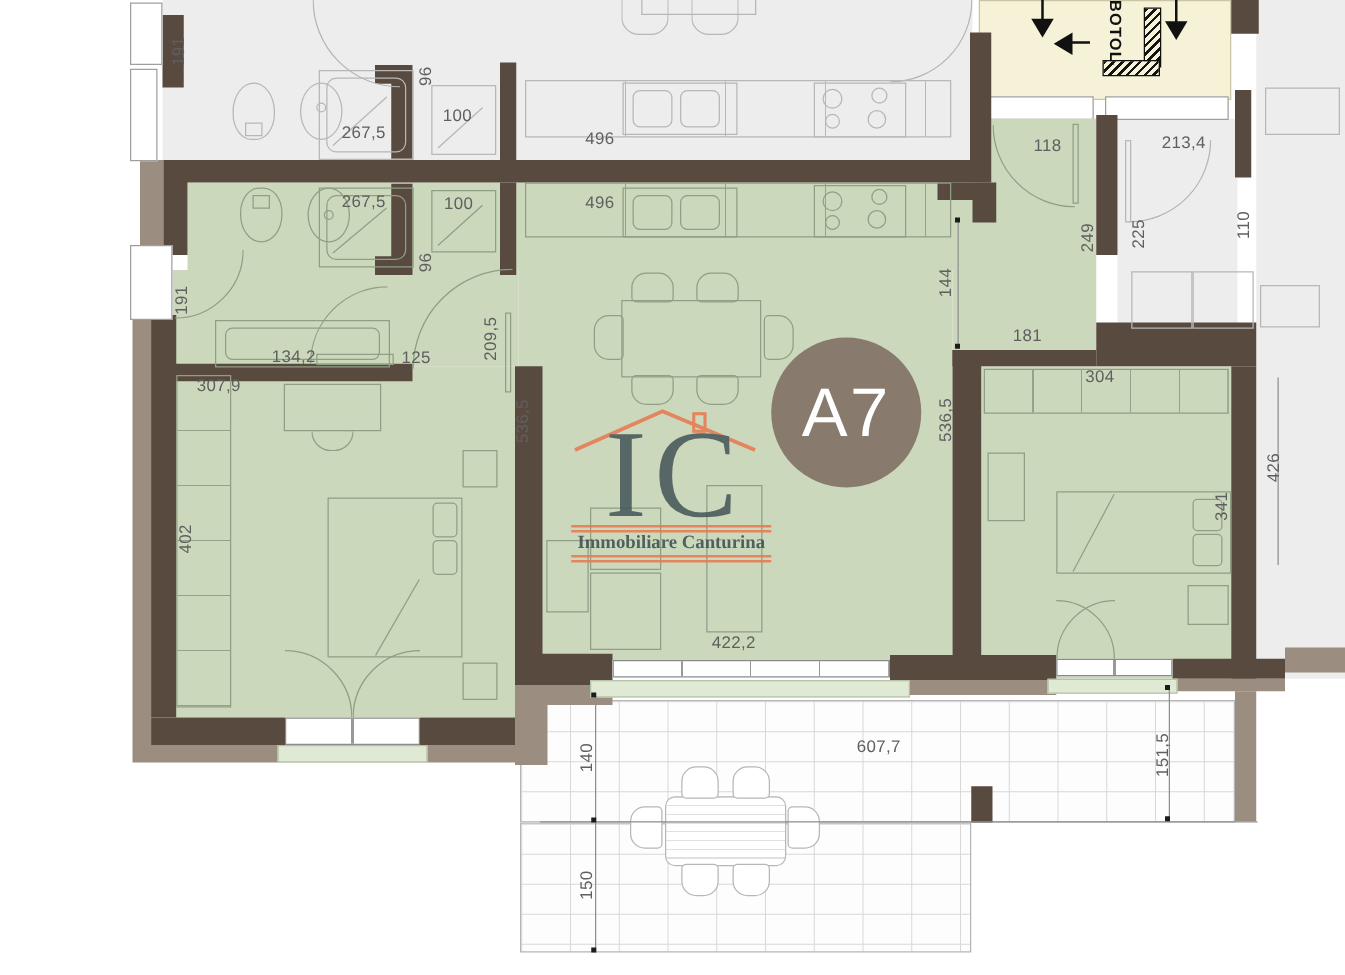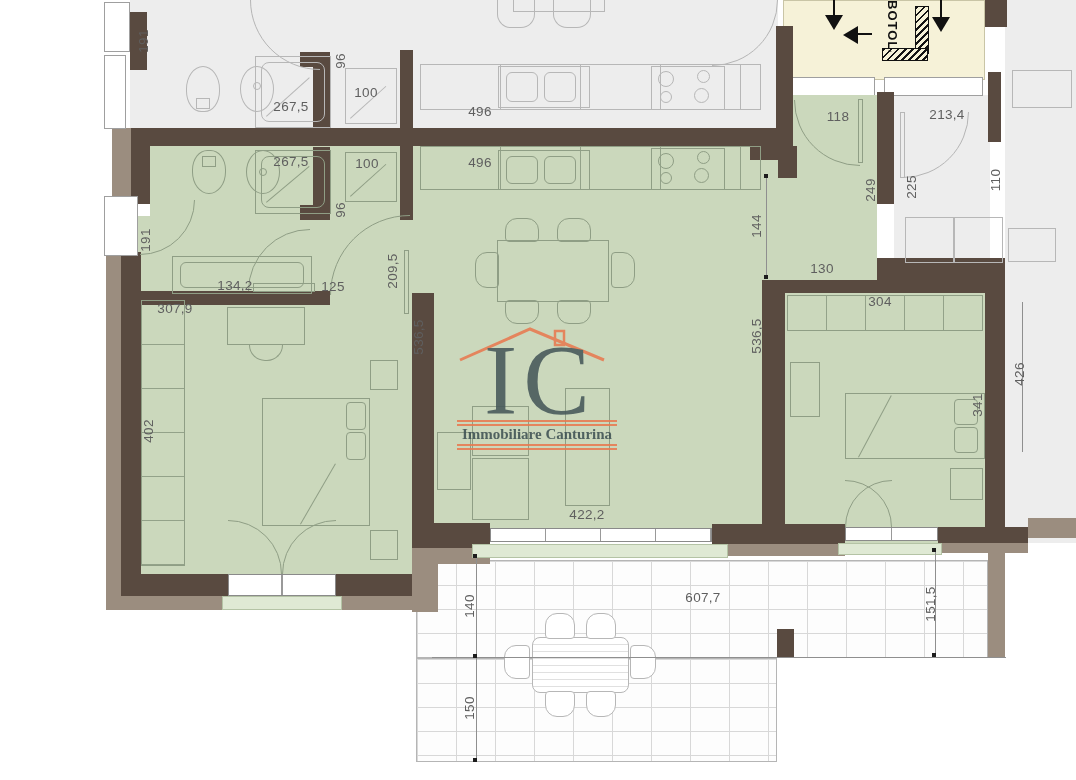--- a/index.html
+++ b/index.html
@@ -260,38 +260,41 @@
       <div class="dim" style="left: 367px; top: 163px;">100</div>
       <div class="dim" style="left: 480px; top: 162px;">496</div>
       <div class="dim v" style="left: 340px; top: 210px;">96</div>
       <div class="dim v" style="left: 145px; top: 240px;">191</div>
       <div class="dim" style="left: 838px; top: 116px;">118</div>
       <div class="dim" style="left: 947px; top: 114px;">213,4</div>
       <div class="dim v" style="left: 870px; top: 190px;">249</div>
       <div class="dim v" style="left: 911px; top: 187px;">225</div>
       <div class="dim v" style="left: 995px; top: 180px;">110</div>
       <div class="dim v" style="left: 756px; top: 226px;">144</div>
-      <div class="dim" style="left: 822px; top: 268px;">130</div>
+      <div class="dim" style="left: 822px; top: 268px;">181</div>
       <div class="dim" style="left: 880px; top: 301px;">304</div>
       <div class="dim" style="left: 235px; top: 285px;">134,2</div>
       <div class="dim" style="left: 333px; top: 286px;">125</div>
       <div class="dim v" style="left: 392px; top: 271px;">209,5</div>
       <div class="dim" style="left: 175px; top: 308px;">307,9</div>
       <div class="dim v" style="left: 418px; top: 337px;">536,5</div>
       <div class="dim v" style="left: 756px; top: 336px;">536,5</div>
       <div class="dim v" style="left: 148px; top: 431px;">402</div>
       <div class="dim v" style="left: 977px; top: 405px;">341</div>
       <div class="dim v" style="left: 1019px; top: 374px;">426</div>
       <div class="dim" style="left: 587px; top: 514px;">422,2</div>
       <div class="dim" style="left: 703px; top: 597px;">607,7</div>
       <div class="dim v" style="left: 469px; top: 606px;">140</div>
       <div class="dim v" style="left: 469px; top: 708px;">150</div>
       <div class="dim v" style="left: 930px; top: 604px;">151,5</div>
     </div>
 
+  <div id="badge">
+    <span>A7</span>
+  </div>
 
   <div id="logo">
     <svg width="170" height="50" viewBox="0 0 170 50">
       <polyline points="8,42 78,11 152,42" fill="none" stroke="#e87a50" stroke-width="3"></polyline>
       <rect x="103" y="13" width="9" height="14" fill="none" stroke="#e87a50" stroke-width="2.5"></rect>
     </svg>
     <div class="mono">IC</div>
     <div class="oline" style="top:102px;"></div>
     <div class="oline" style="top:106px;"></div>
     <div class="company">Immobiliare Canturina</div>

